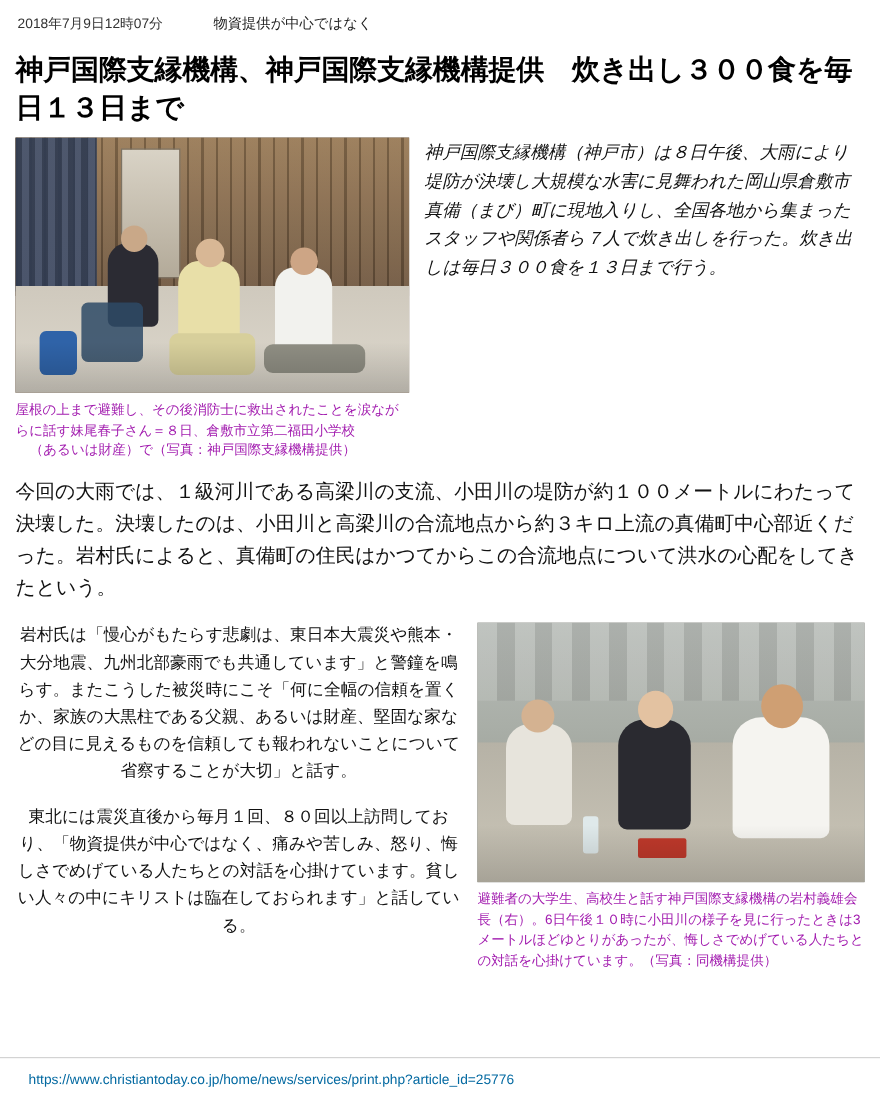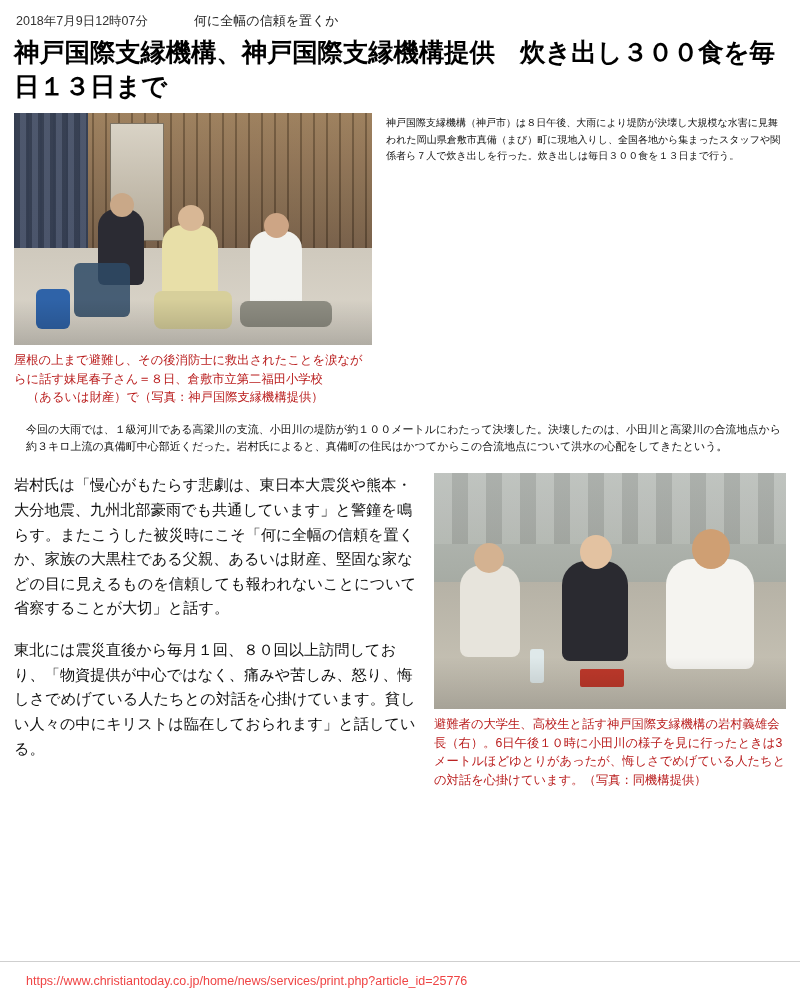--- a/index.html
+++ b/index.html
@@ -16,21 +16,21 @@
     width:800px;height:1002px;
     box-sizing:border-box;
     padding:10px 14px 0 14px;
   }
   .meta-row{
     display:flex;
     align-items:baseline;
     gap:46px;
     font-size:12.5px;
     color:#333;
-    margin:2px 0 6px 2px;
+    margin:2px 0 18px 2px;
   }
   .meta-date{letter-spacing:0px;}
   .meta-source{font-size:13px;color:#222;}
   h1.headline{
     font-size:25.5px;
     line-height:1.32;
     font-weight:bold;
     margin:2px 0 10px 0;
     letter-spacing:-0.2px;
     color:#000;
@@ -42,58 +42,59 @@
   }
   .photo-col{width:358px;flex:0 0 358px;}
   .photo1{
     width:358px;height:232px;
     position:relative;overflow:hidden;
     background:#6d5a49;
   }
   .cap{
     font-size:12.3px;
     line-height:1.5;
-    color:#b91c1c;
+    color:#a21caf;
     margin-top:6px;
     width:352px;
   }
   .cap-indent{display:block;text-indent:13px;}
   .lead-col{
     flex:1;
-    font-size:10px;
+    font-size:16px;
     line-height:1.62;
     padding-top:2px;
+    font-style:italic;
   }
   .lead-col p{margin:0 0 17px 0;}
   .body-para{
-    font-size:11px;
+    font-size:18px;
     line-height:1.62;
-    margin:0 0 17px 12px;
+    margin:0 0 17px 0;
     clear:none;
   }
   .mid-block{margin-top:14px;}
   .lower-block{
     display:flex;
     gap:14px;
     align-items:flex-start;
     margin-top:4px;
   }
-  .lower-text{flex:1;}
+  .lower-text{flex:1;text-align:center;}
   .lower-text p{margin:0 0 17px 0;font-size:15.2px;line-height:1.62;}
   .photo2-col{width:352px;flex:0 0 352px;}
   .photo2{
     width:352px;height:236px;
     position:relative;overflow:hidden;
     background:#8d8d86;
   }
   .footer-url{
     position:absolute;
     left:26px;bottom:14px;
     font-size:12.5px;
-    color:#ef4444;
+    color:#0369a1;
   }
   .hr-line{
     position:absolute;
     left:0;right:0;bottom:40px;
     border-top:1px solid #cfcfcf;
   }
   .p1-bg{position:absolute;left:0;top:0;width:100%;height:62%;
     background:
       repeating-linear-gradient(90deg, rgba(0,0,0,0.22) 0 2px, rgba(255,255,255,0.05) 2px 13px),
       linear-gradient(180deg,#9a7b57,#6f5740);}
@@ -116,21 +117,21 @@
     background:linear-gradient(180deg,rgba(0,0,0,0),rgba(0,0,0,0.18));}
   .fig{position:absolute;}
 </style>
 </head>
 <body>
 
 <div class="page">
 
   <div class="meta-row">
     <span class="meta-date">2018年7月9日12時07分</span>
-    <span class="meta-source">何に全幅の信頼を置くか</span>
+    <span class="meta-source">物資提供が中心ではなく</span>
   </div>
 
   <h1 class="headline">神戸国際支縁機構、神戸国際支縁機構提供　炊き出し３００食を毎日１３日まで</h1>
 
   <div class="top-block">
 
     <div class="photo-col">
       <div class="photo1">
         <div class="p1-bg"></div>
         <div class="p1-curtain"></div>

